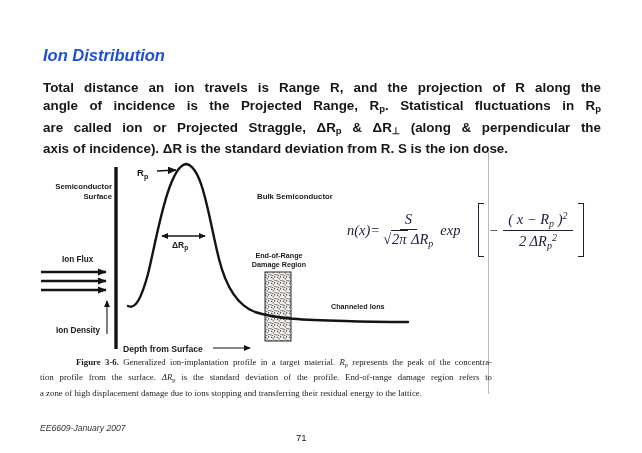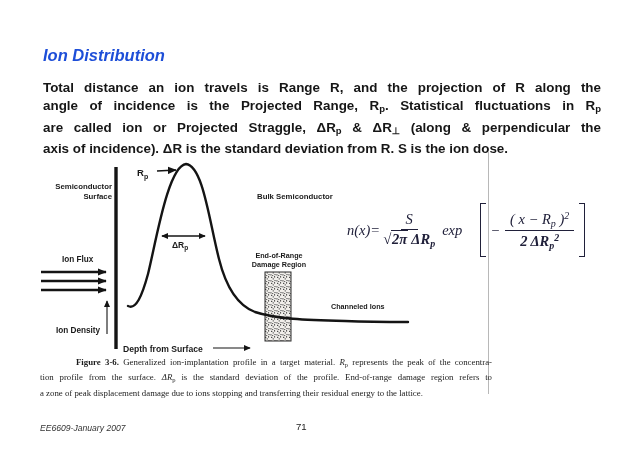--- a/index.html
+++ b/index.html
@@ -23,21 +23,21 @@
   .scan-edge{position:absolute;left:488px;top:152px;width:1px;height:242px;background:#b8b8b8;}
   
   .equation{
     position:absolute;left:347px;top:201px;height:58px;
     display:flex;align-items:center;
     font-family:"Liberation Serif",serif;font-style:italic;
     font-size:14.5px;color:#20203a;
   }
   .equation .frac{display:inline-flex;flex-direction:column;align-items:center;margin:0 3px;}
   .equation .frac .num{padding:0 5px 1px 5px;border-bottom:1.2px solid #20203a;}
-  .equation .frac .den{padding-top:1px;white-space:nowrap;font-weight:bold;}
+  .equation .frac .den{padding-top:1px;white-space:nowrap;}
   .equation sub{font-size:10px;vertical-align:-3px;}
   .equation sup{font-size:10px;vertical-align:5px;}
   .equation .sqrt-arg{border-top:1.1px solid #20203a;padding:0 1px;}
   .equation .exp-word{margin:0 16px 0 4px;}
   .equation .lbrack,.equation .rbrack{width:5px;align-self:stretch;margin:2px 2px;}
   .equation .lbrack{border:1.4px solid #20203a;border-right:none;}
   .equation .rbrack{border:1.4px solid #20203a;border-left:none;}
   .equation .minus{margin:0 2px;}
   
   .caption{
@@ -47,21 +47,21 @@
   }
   .caption .cline{text-align:justify;text-align-last:justify;white-space:nowrap;}
   .caption .fig-num{font-weight:bold;margin-left:36px;}
   .caption .ital{font-style:italic;}
   .caption sub{font-size:6.5px;vertical-align:-1.5px;}
   .footer-course{
     position:absolute;left:40px;top:423px;
     font-size:8.6px;font-style:italic;color:#333333;
   }
   .footer-page{
-    position:absolute;left:296px;top:421px;
+    position:absolute;left:296px;top:432px;
     font-size:9.6px;color:#222222;
   }
 </style>
 </head>
 <body>
 
 <div class="page-title">Ion Distribution</div>
 
 <div class="para">
   <div class="jline"><span>Total distance an ion travels is Range R, and the projection of R along the</span></div>
@@ -136,17 +136,17 @@
   <span class="frac">
     <span class="num"><span>( x − R</span><sub>p</sub><span> )</span><sup>2</sup></span>
     <span class="den"><span>2 ΔR</span><sub>p</sub><sup>2</sup></span>
   </span>
   <span class="rbrack"></span>
 </div>
 
 <div class="caption">
   <div class="cline"><span class="fig-num">Figure 3-6.</span><span> Generalized ion-implantation profile in a target material. </span><span class="ital">R</span><sub>p</sub><span> represents the peak of the concentra-</span></div>
   <div class="cline"><span>tion profile from the surface. </span><span class="ital">ΔR</span><sub>p</sub><span> is the standard deviation of the profile. End-of-range damage region refers to</span></div>
-  <div><span>a zone of peak displacement damage due to ions stopping and transferring their residual energy to the lattice.</span></div>
+  <div><span>a zone of high displacement damage due to ions stopping and transferring their residual energy to the lattice.</span></div>
 </div>
 
 <div class="footer-course">EE6609-January 2007</div>
 <div class="footer-page">71</div>
 
 </body></html>

